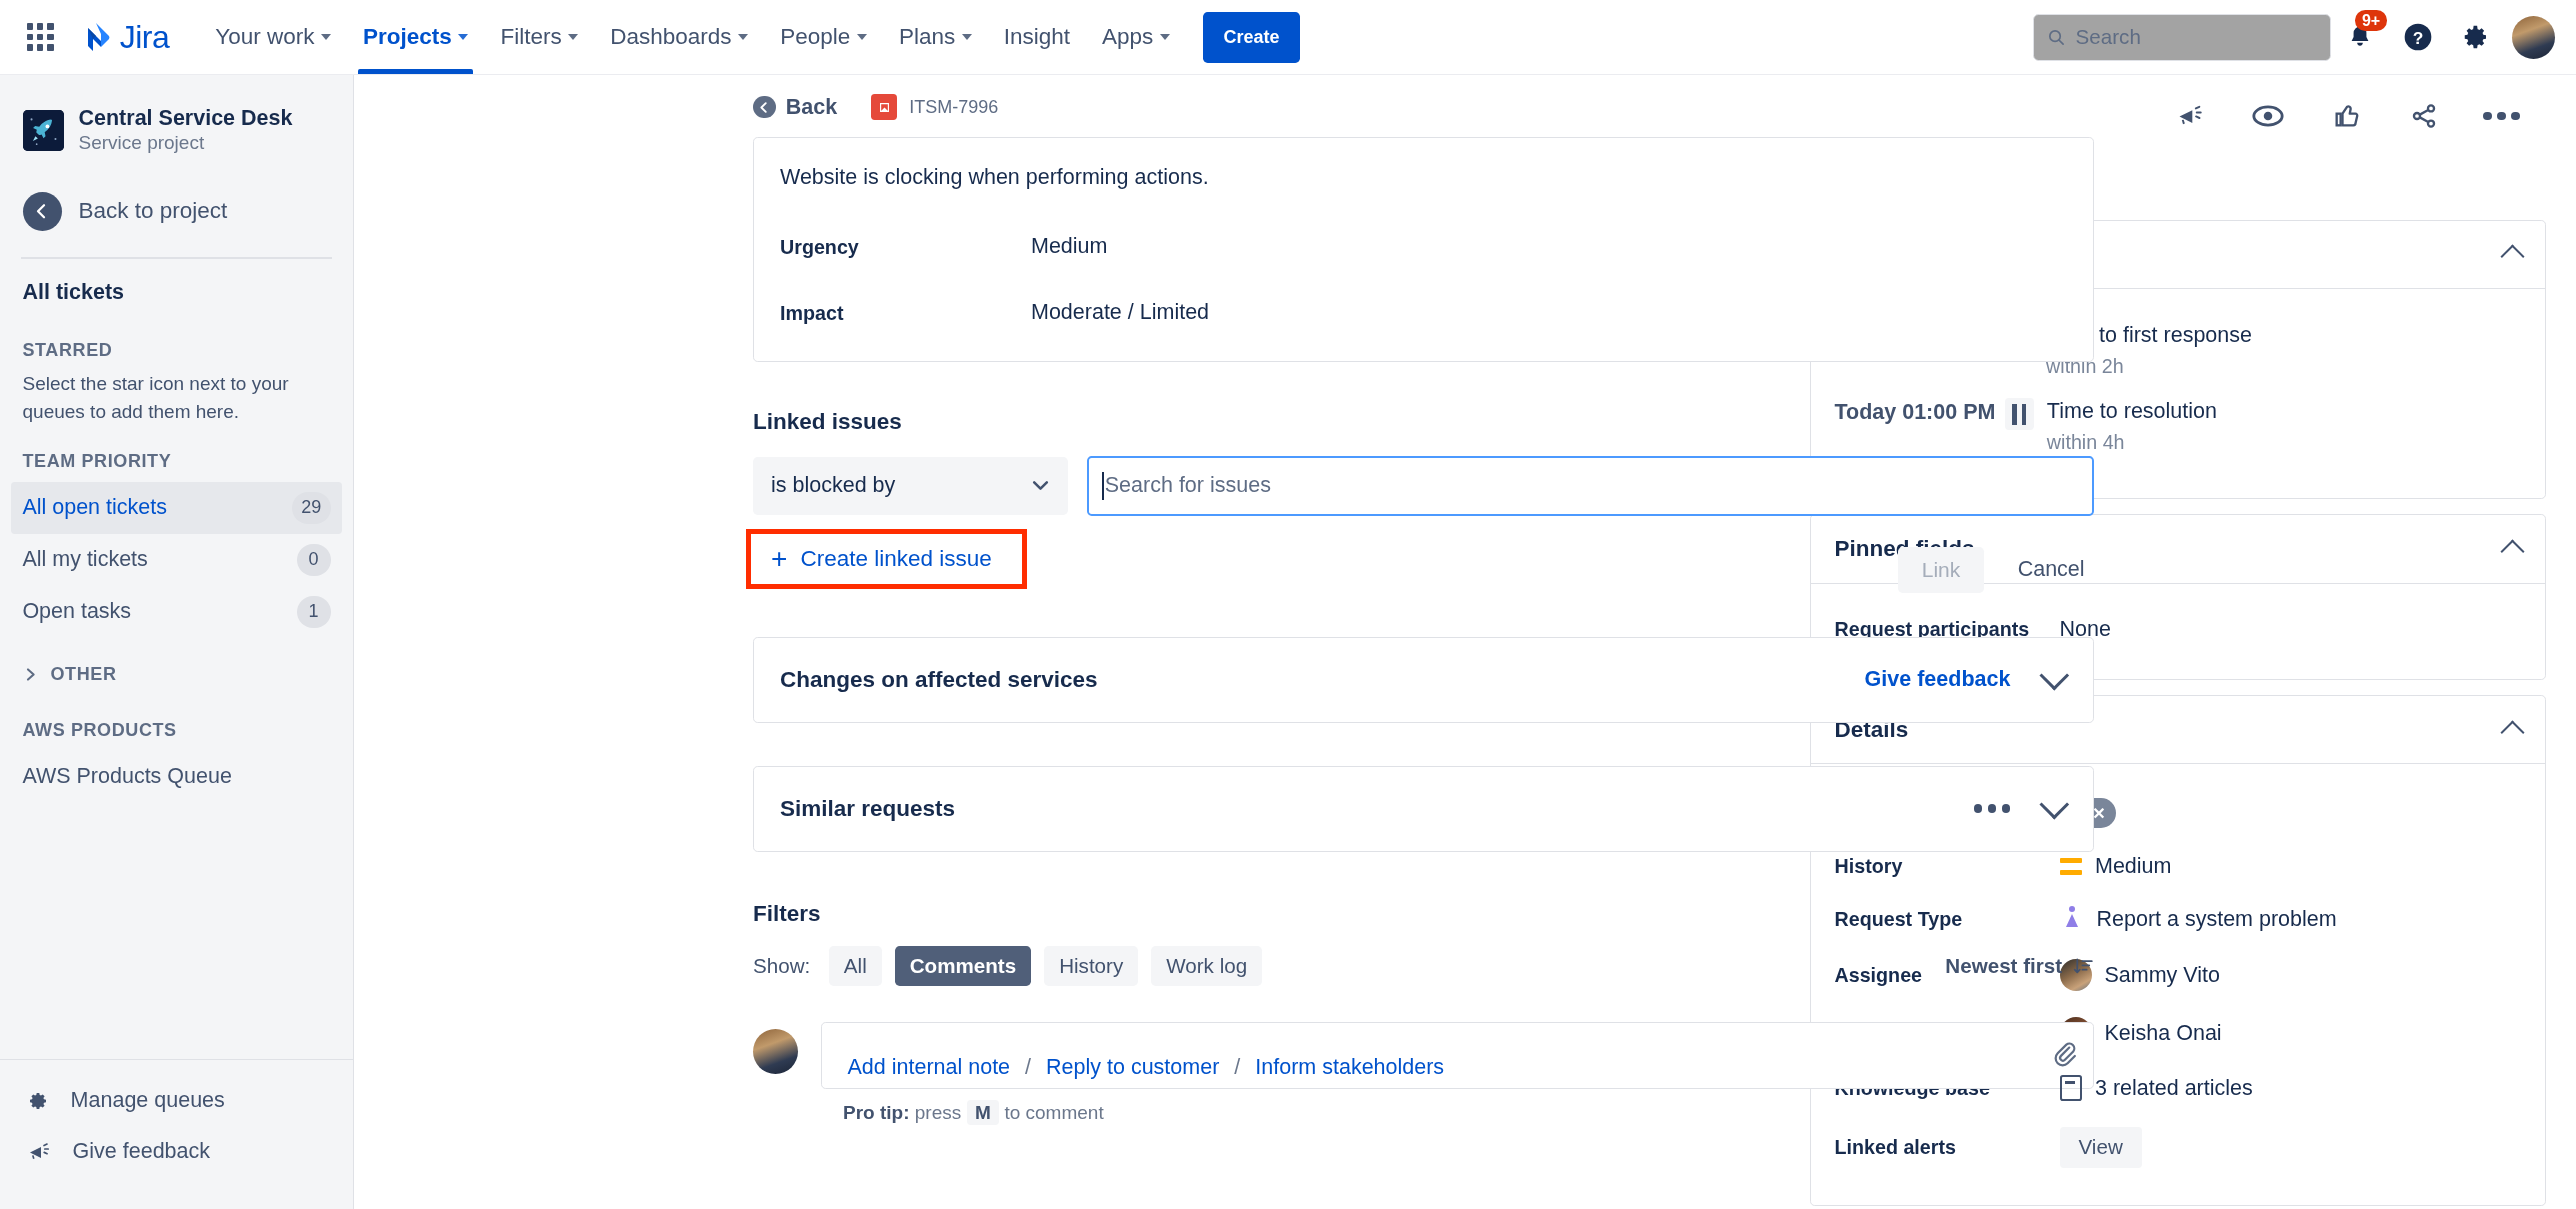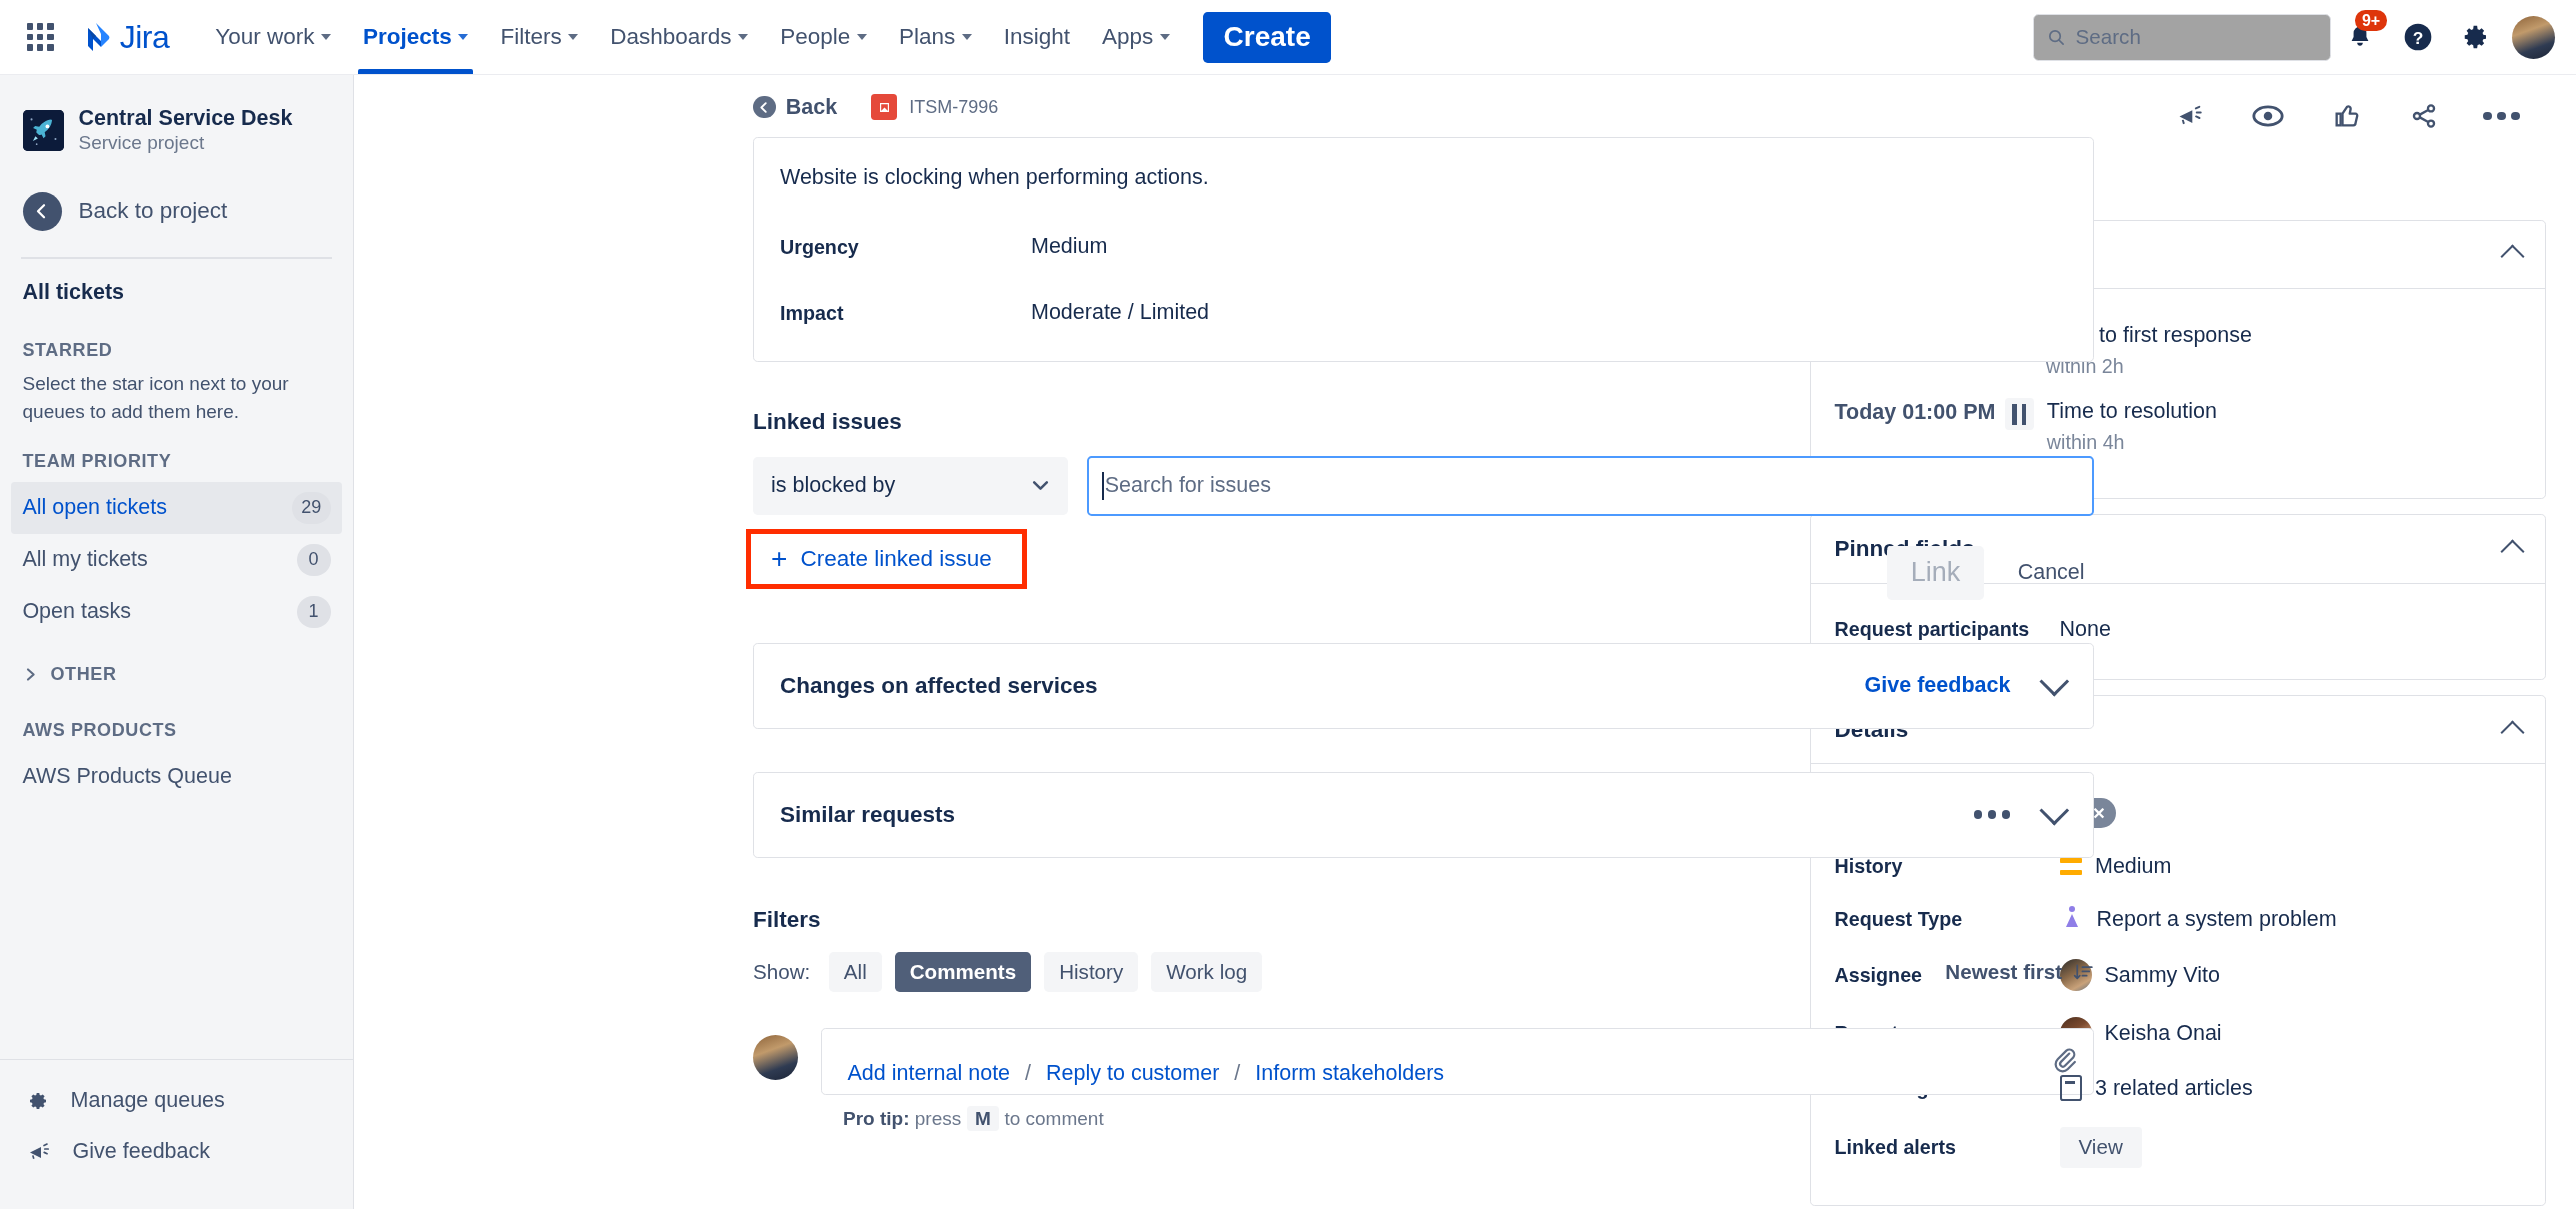--- a/index.html
+++ b/index.html
@@ -32,21 +32,21 @@
     position: relative;
   }
   .navitem.active { color: #0052cc; font-weight: 600; }
   .navitem.active::after {
     content:""; position:absolute; left: 11.2px; right: 11.2px; bottom: 0;
     height: 4.7px; background: #0052cc; border-radius: 1.9px 1.9px 0 0;
   }
   .chev-sm { display:inline-block; width:0;height:0;border-left:5.6px solid transparent;border-right:5.6px solid transparent;border-top:6.6px solid currentColor; opacity:.85; }
   .create-btn {
     margin-left: 17px; background: #0052cc; color: #fff;
-    font-size: 28px; font-weight: 600; padding: 0 20.6px;
+    font-size: 18px; font-weight: 600; padding: 0 20.6px;
     height: 51px; display:flex; align-items:center; border-radius: 4.7px;
     border: none; cursor: pointer; font-family: inherit;
   }
   .nav-right { position:absolute; right: 20.6px; display:flex; align-items:center; gap: 0px; }
   .searchbox {
     width: 298px; height: 47px; border: 1.9px solid #dfe1e6; border-radius: 5.6px;
     display:flex; align-items:center; padding: 0 13px; gap: 10.3px; background:#a3a3a3;
     cursor: text;
   }
   .searchbox input {
@@ -126,21 +126,21 @@
   .caret { width: 1.9px; height: 28px; background:#172b4d; margin-right: 0.9px;}
   .create-link-wrap {
     display:inline-flex; align-items:center; gap: 13px;
     border: 5.6px solid #ff2d00; background:#fff;
     padding: 11.2px 30px 11.2px 20.6px; margin-top: 13px; margin-left: -7.5px;
     cursor: pointer;
   }
   .create-link-txt { font-size: 22.5px; color:#0052cc; font-weight: 500; }
   .plus { font-size: 28px; color:#0052cc; line-height: 1; font-weight: 400;}
   .link-actions { display:flex; justify-content:flex-end; align-items:center; gap: 24px; width: 1341px; margin-top: -43px; }
-  .btn-ghost-dis { background:#f4f5f7; color:#a5adba; font-size:27px; padding: 11.2px 24px; border-radius:4.7px; border:none; font-family:inherit; cursor:default;}
+  .btn-ghost-dis { background:#f4f5f7; color:#a5adba; font-size:21px; padding: 11.2px 24px; border-radius:4.7px; border:none; font-family:inherit; cursor:default;}
   .btn-ghost { background:transparent; color:#42526e; font-size:21.5px; padding: 11.2px 9.4px; border-radius:4.7px; border:none; font-family:inherit; cursor:pointer;}
   .card {
     width: 1341px; border:0.9px solid #dfe1e6; border-radius:4.7px; background:#fff;
     height: 86px; display:flex; align-items:center; justify-content:space-between;
     padding: 0 28px 0 26px; margin-top: 43px;
   }
   .card-title { font-size: 22.5px; font-weight:600; color:#172b4d; }
   .card-right { display:flex; align-items:center; gap: 34px; }
   .linklike { font-size: 21.5px; color:#0052cc; font-weight:600; cursor:pointer;}
   .chev-dn { width:20.6px; height:20.6px; border-right:3.7px solid #42526e; border-bottom:3.7px solid #42526e; transform: rotate(45deg); margin-top:-9.4px; cursor:pointer;}

